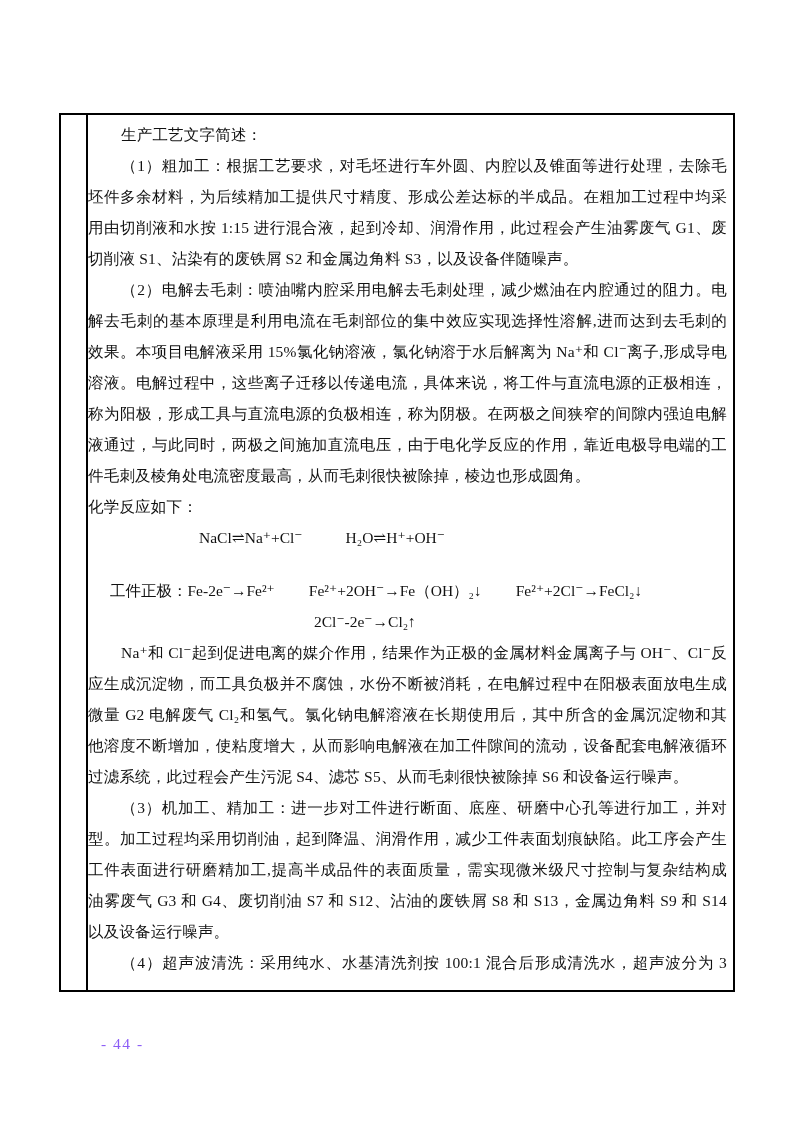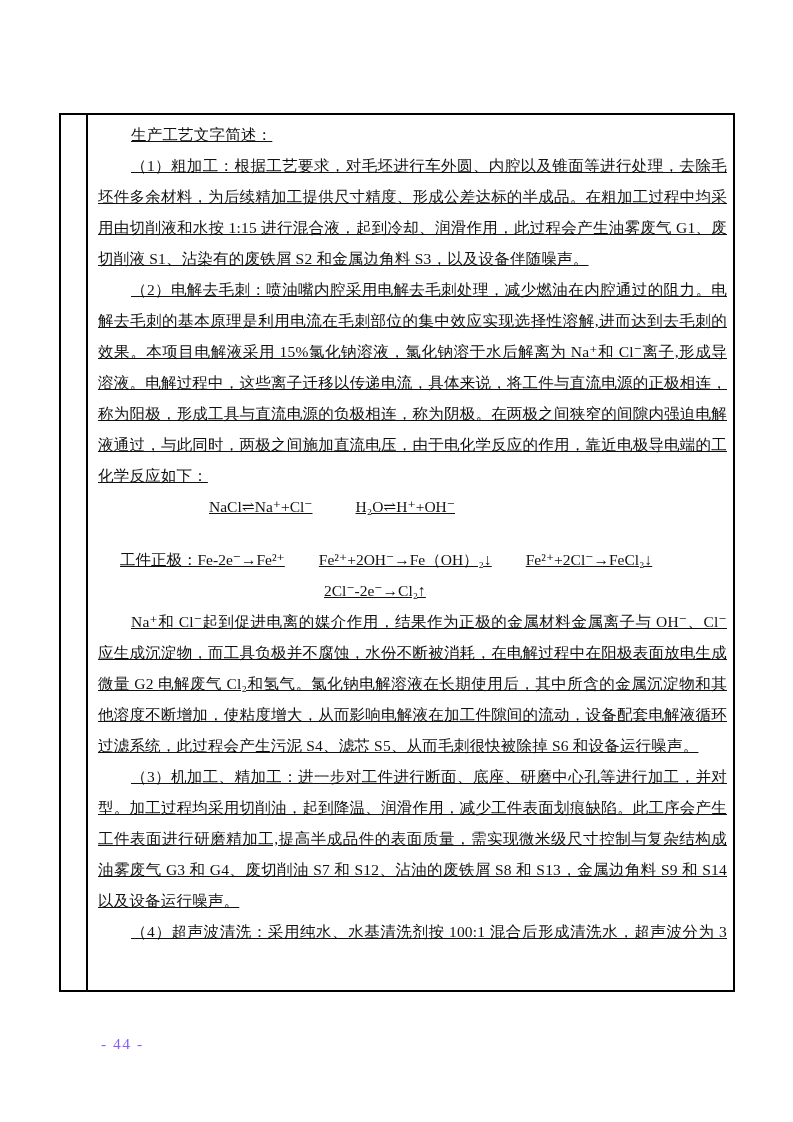--- a/index.html
+++ b/index.html
@@ -27,24 +27,23 @@
     display: flex;
     background: #ffffff;
   }
   .stub-col {
     width: 25px;
     flex: none;
     border-right: 2px solid #000000;
   }
   .content-cell {
     flex: 1;
-    padding: 4px 6px 0 10px;
+    padding: 4px 6px 0 0;
     overflow: hidden;
     box-sizing: border-box;
-    text-decoration: underline;
   }
   .tl {
     font-size: 15.5px;
     line-height: 31px;
     height: 31px;
     letter-spacing: 0.2px;
     white-space: normal;
     overflow: hidden;
   }
   .ind { text-indent: 33px; }
@@ -81,20 +80,21 @@
       <div class="tl ind fill">（1）粗加工：根据工艺要求，对毛坯进行车外圆、内腔以及锥面等进行处理，去除毛</div>
       <div class="tl fill">坯件多余材料，为后续精加工提供尺寸精度、形成公差达标的半成品。在粗加工过程中均采</div>
       <div class="tl fill">用由切削液和水按 1:15 进行混合液，起到冷却、润滑作用，此过程会产生油雾废气 G1、废</div>
       <div class="tl">切削液 S1、沾染有的废铁屑 S2 和金属边角料 S3，以及设备伴随噪声。</div>
       <div class="tl ind fill">（2）电解去毛刺：喷油嘴内腔采用电解去毛刺处理，减少燃油在内腔通过的阻力。电</div>
       <div class="tl fill">解去毛刺的基本原理是利用电流在毛刺部位的集中效应实现选择性溶解,进而达到去毛刺的</div>
       <div class="tl fill">效果。本项目电解液采用 15%氯化钠溶液，氯化钠溶于水后解离为 Na⁺和 Cl⁻离子,形成导电</div>
       <div class="tl fill">溶液。电解过程中，这些离子迁移以传递电流，具体来说，将工件与直流电源的正极相连，</div>
       <div class="tl fill">称为阳极，形成工具与直流电源的负极相连，称为阴极。在两极之间狭窄的间隙内强迫电解</div>
       <div class="tl fill">液通过，与此同时，两极之间施加直流电压，由于电化学反应的作用，靠近电极导电端的工</div>
+      <div class="tl">件毛刺及棱角处电流密度最高，从而毛刺很快被除掉，棱边也形成圆角。</div>
       <div class="tl">化学反应如下：</div>
 
       <div class="frow frowA">
         <span class="f">NaCl⇌Na⁺+Cl⁻</span>
         <span class="f">H₂O⇌H⁺+OH⁻</span>
       </div>
       <div class="frow frowB">
         <span class="f">工件正极：Fe-2e⁻→Fe²⁺</span>
         <span class="f">Fe²⁺+2OH⁻→Fe（OH）₂↓</span>
         <span class="f">Fe²⁺+2Cl⁻→FeCl₂↓</span>

